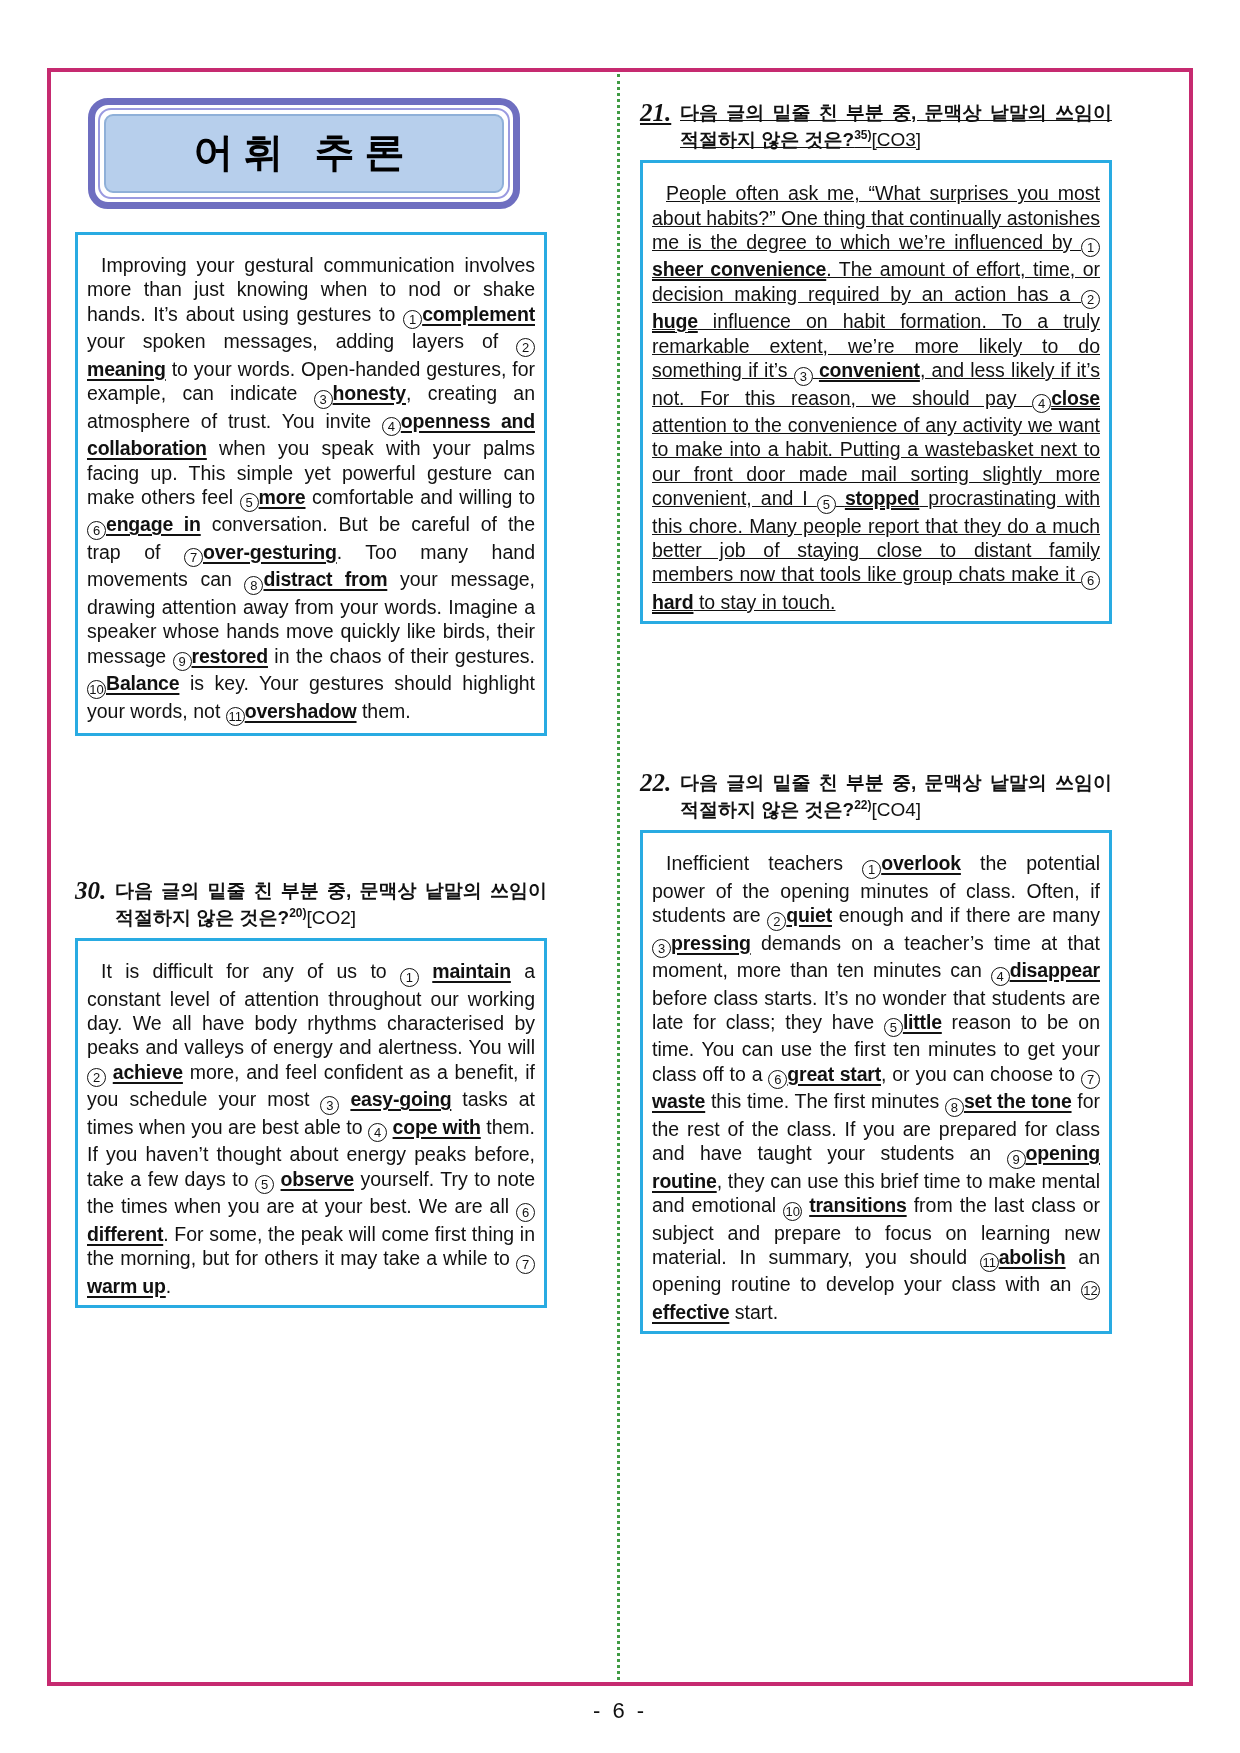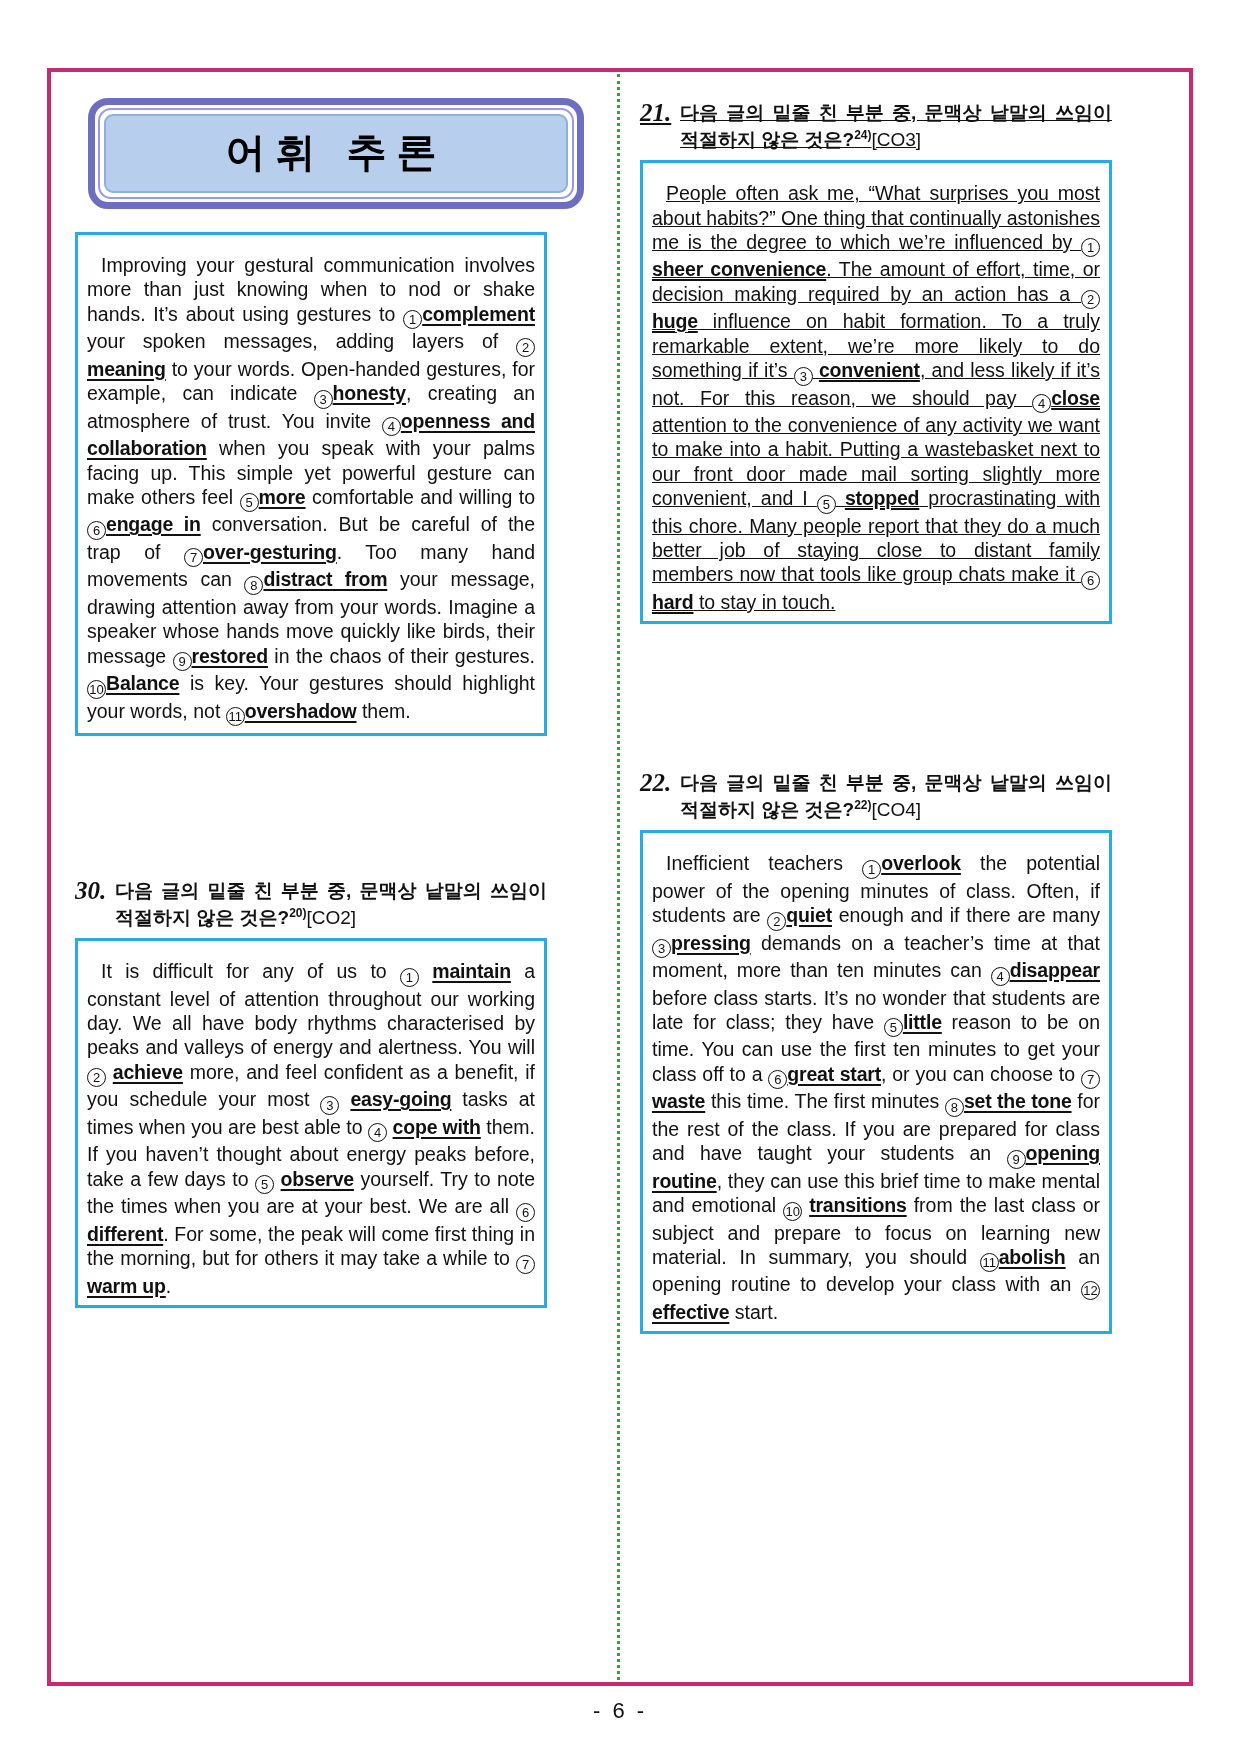--- a/index.html
+++ b/index.html
@@ -12,21 +12,21 @@
     position:absolute;left:47px;top:68px;width:1146px;height:1618px;
     border:4px solid var(--page-border,#c62a70);box-sizing:border-box;
     pointer-events:none;
   }
   .divider{
     position:absolute;left:617px;top:74px;height:1606px;width:0;
     border-left:3px dotted var(--divider,#3f9b43);
   }
   
   .hdr-outer{
-    position:absolute;left:88px;top:98px;width:496px;box-sizing:border-box;
+    position:absolute;left:88px;top:98px;width:432px;box-sizing:border-box;
     border:7px solid var(--header-border,#6e6ec0);border-radius:20px;
     padding:3px;background:#fff;
   }
   .hdr-mid{
     border:2px solid #9a9ae0;border-radius:13px;padding:4px;background:#fff;
   }
   .hdr-inner{
     background:var(--header-fill,#b7cfec);border:2px solid #8fb0d8;border-radius:9px;
     text-align:center;font-size:40px;font-weight:bold;letter-spacing:10px;
     padding:9px 0 11px 0;color:#000;
@@ -96,21 +96,21 @@
     <p class="qtext"><span>다음 글의 밑줄 친 부분 중, 문맥상 낱말의 쓰임이 적절하지 않은 것은?</span><sup class="fn">20)</sup><span class="code">[CO2]</span></p>
   </div>
   <div class="passage-box">
     <p class="passage">It is difficult for any of us to <span class="choice"><span class="cnum">1</span> <span class="cword">maintain</span></span> a constant level of attention throughout our working day. We all have body rhythms characterised by peaks and valleys of energy and alertness. You will <span class="choice"><span class="cnum">2</span> <span class="cword">achieve</span></span> more, and feel confident as a benefit, if you schedule your most <span class="choice"><span class="cnum">3</span> <span class="cword">easy-going</span></span> tasks at times when you are best able to <span class="choice"><span class="cnum">4</span> <span class="cword">cope with</span></span> them. If you haven’t thought about energy peaks before, take a few days to <span class="choice"><span class="cnum">5</span> <span class="cword">observe</span></span> yourself. Try to note the times when you are at your best. We are all <span class="choice"><span class="cnum">6</span> <span class="cword">different</span></span>. For some, the peak will come first thing in the morning, but for others it may take a while to <span class="choice"><span class="cnum">7</span> <span class="cword">warm up</span></span>.</p>
   </div>
 </section>
 
 <section class="question q21">
   <div class="prompt">
     <span class="qnum">21.</span>
-    <p class="qtext"><span>다음 글의 밑줄 친 부분 중, 문맥상 낱말의 쓰임이 적절하지 않은 것은?</span><sup class="fn">24)</sup><span class="code">[CO3]</span></p>
+    <p class="qtext"><span>다음 글의 밑줄 친 부분 중, 문맥상 낱말의 쓰임이 적절하지 않은 것은?</span><sup class="fn">35)</sup><span class="code">[CO3]</span></p>
   </div>
   <div class="passage-box">
     <p class="passage">People often ask me, “What surprises you most about habits?” One thing that continually astonishes me is the degree to which we’re influenced by <span class="choice"><span class="cnum">1</span> <span class="cword">sheer convenience</span></span>. The amount of effort, time, or decision making required by an action has a <span class="choice"><span class="cnum">2</span><span class="cword">huge</span></span> influence on habit formation. To a truly remarkable extent, we’re more likely to do something if it’s <span class="choice"><span class="cnum">3</span> <span class="cword">convenient</span></span>, and less likely if it’s not. For this reason, we should pay <span class="choice"><span class="cnum">4</span><span class="cword">close</span></span> attention to the convenience of any activity we want to make into a habit. Putting a wastebasket next to our front door made mail sorting slightly more convenient, and I <span class="choice"><span class="cnum">5</span> <span class="cword">stopped</span></span> procrastinating with this chore. Many people report that they do a much better job of staying close to distant family members now that tools like group chats make it <span class="choice"><span class="cnum">6</span><span class="cword">hard</span></span> to stay in touch.</p>
   </div>
 </section>
 
 <section class="question q22">
   <div class="prompt">
     <span class="qnum">22.</span>
     <p class="qtext"><span>다음 글의 밑줄 친 부분 중, 문맥상 낱말의 쓰임이 적절하지 않은 것은?</span><sup class="fn">22)</sup><span class="code">[CO4]</span></p>

